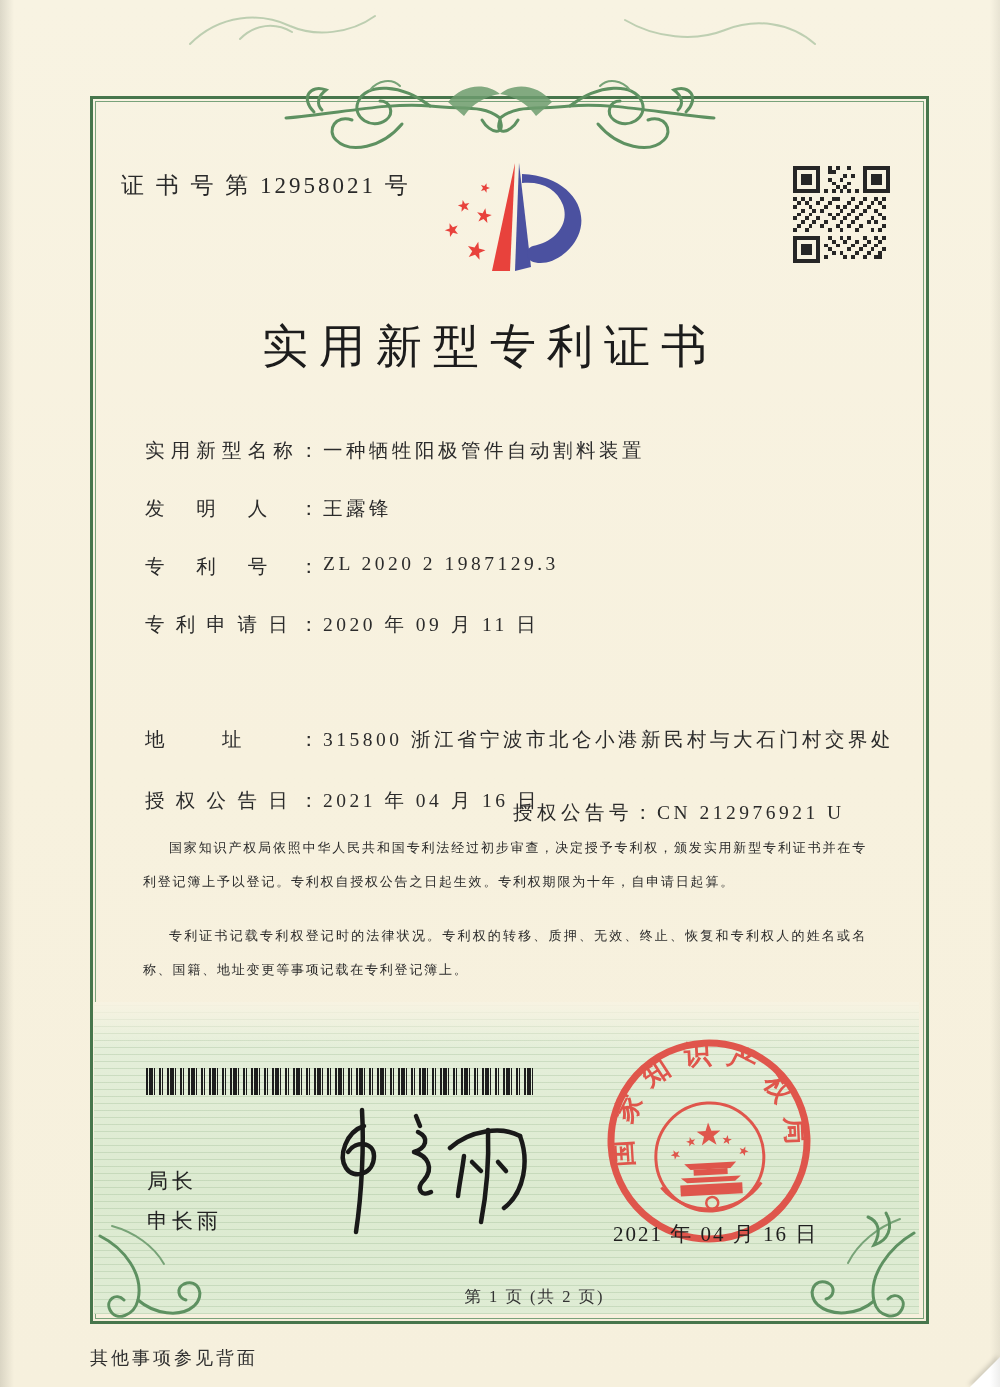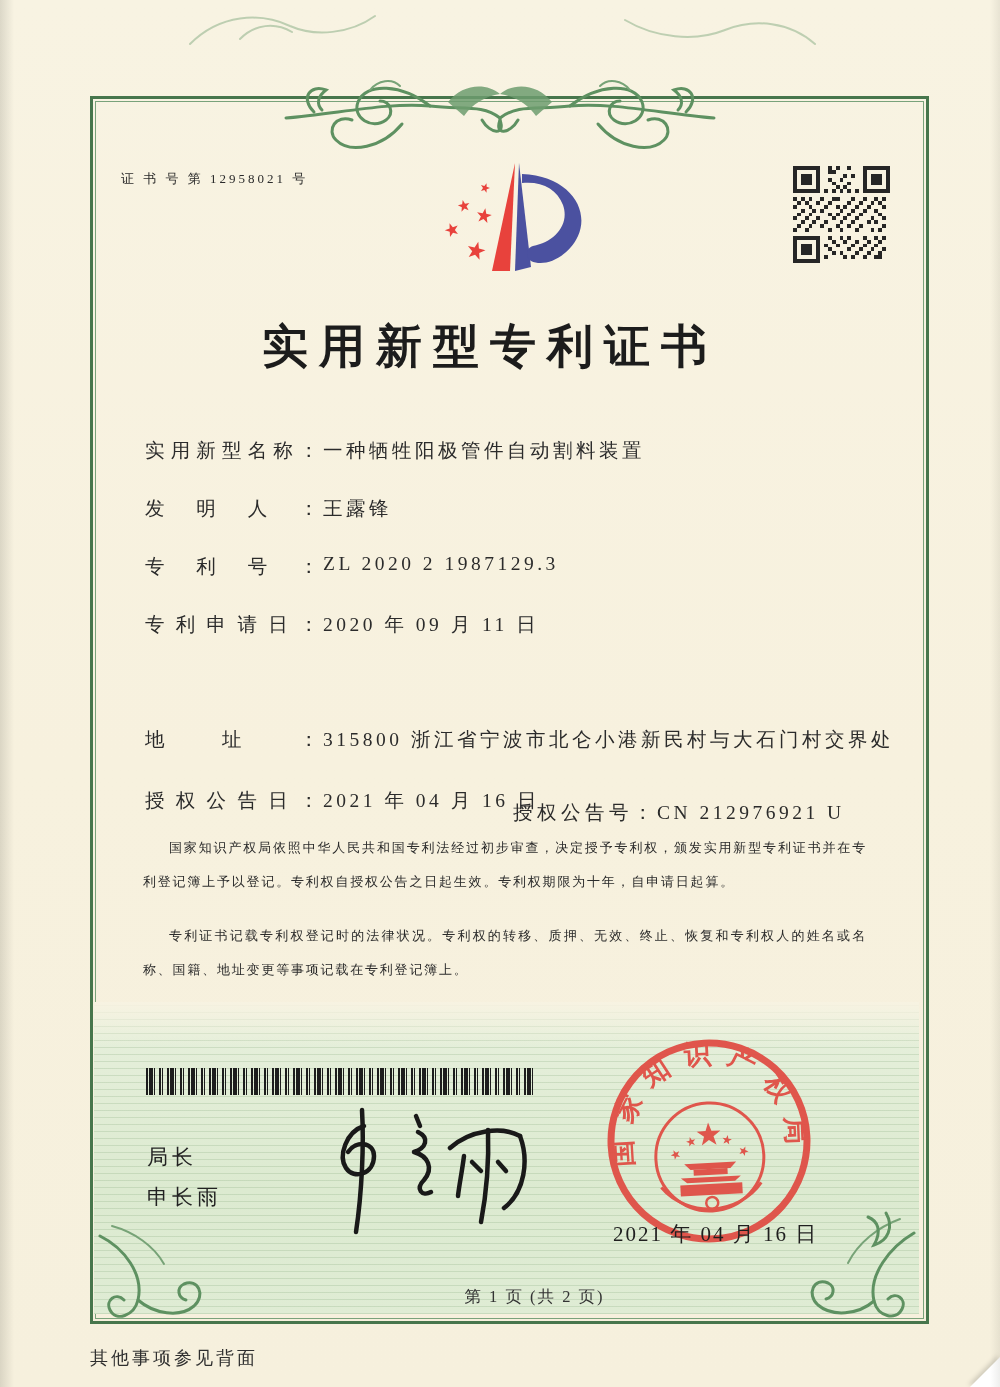--- a/index.html
+++ b/index.html
@@ -16,39 +16,39 @@
          border:3px solid #47764c;}
   .frame-inner{position:absolute;left:2px;top:2px;right:2px;bottom:2px;border:1px solid #79a27a;}
 
   
   .green-panel{position:absolute;left:94px;top:1002px;width:825px;height:312px;
      background:
        linear-gradient(180deg,rgba(248,243,226,.95) 0%,rgba(248,243,226,0) 14%),
        repeating-linear-gradient(0deg,rgba(108,150,100,.20) 0 1px,rgba(0,0,0,0) 1px 7px),
        linear-gradient(180deg,#e7f0dc 0%,#dcead0 60%,#dfecd4 100%);}
 
-  .cert-no{position:absolute;left:121px;top:170px;font-size:13px;letter-spacing:3px;color:#2a2a2a;}
+  .cert-no{position:absolute;left:121px;top:170px;font-size:23px;letter-spacing:3px;color:#2a2a2a;}
 
   .title{position:absolute;left:0;top:316px;width:980px;text-align:center;
-         font-size:46px;font-weight:700;letter-spacing:11px;color:#1c1c1c;}
+         font-size:46px;font-weight:400;letter-spacing:11px;color:#1c1c1c;}
   .frow{position:absolute;left:145px;width:760px;font-size:19.5px;color:#2b2b2b;letter-spacing:4.5px;}
   .flabel{display:inline-block;width:178px;text-align:justify;text-align-last:justify;vertical-align:top;}
   .fvalue{letter-spacing:3.5px;}
   .grant-right{position:absolute;left:368px;top:12px;white-space:nowrap;}
 
   .para{position:absolute;left:143px;width:724px;font-size:13px;line-height:33.5px;
         letter-spacing:1.8px;color:#2b2b2b;text-align:justify;text-indent:2em;}
 
   .barcode{position:absolute;left:146px;top:1068px;width:390px;height:27px;
      background:repeating-linear-gradient(90deg,
        #1d1d1d 0 2px,transparent 2px 3px,#1d1d1d 3px 7px,transparent 7px 8px,
        #1d1d1d 8px 9px,transparent 9px 13px,#1d1d1d 13px 15px,transparent 15px 16px,
        #1d1d1d 16px 17px,transparent 17px 21px);}
 
-  .director{position:absolute;left:147px;font-size:21px;letter-spacing:4px;color:#222;}
+  .director{position:absolute;left:147px;font-size:21px;letter-spacing:4px;color:#222;margin-top:24px;}
   .d1{top:1143px;} .d2{top:1183px;}
 
   .seal-date{position:absolute;left:613px;top:1220px;width:200px;font-size:21px;
              letter-spacing:2px;color:#1f1f1f;white-space:nowrap;}
 
   .page-info{position:absolute;left:90px;top:1286px;width:833px;text-align:center;
              font-size:16.5px;letter-spacing:2px;color:#333;padding-left:28px;}
   .back-note{position:absolute;left:90px;top:1346px;width:833px;text-align:left;
              font-size:18px;letter-spacing:3px;color:#2f2f2f;}
 

